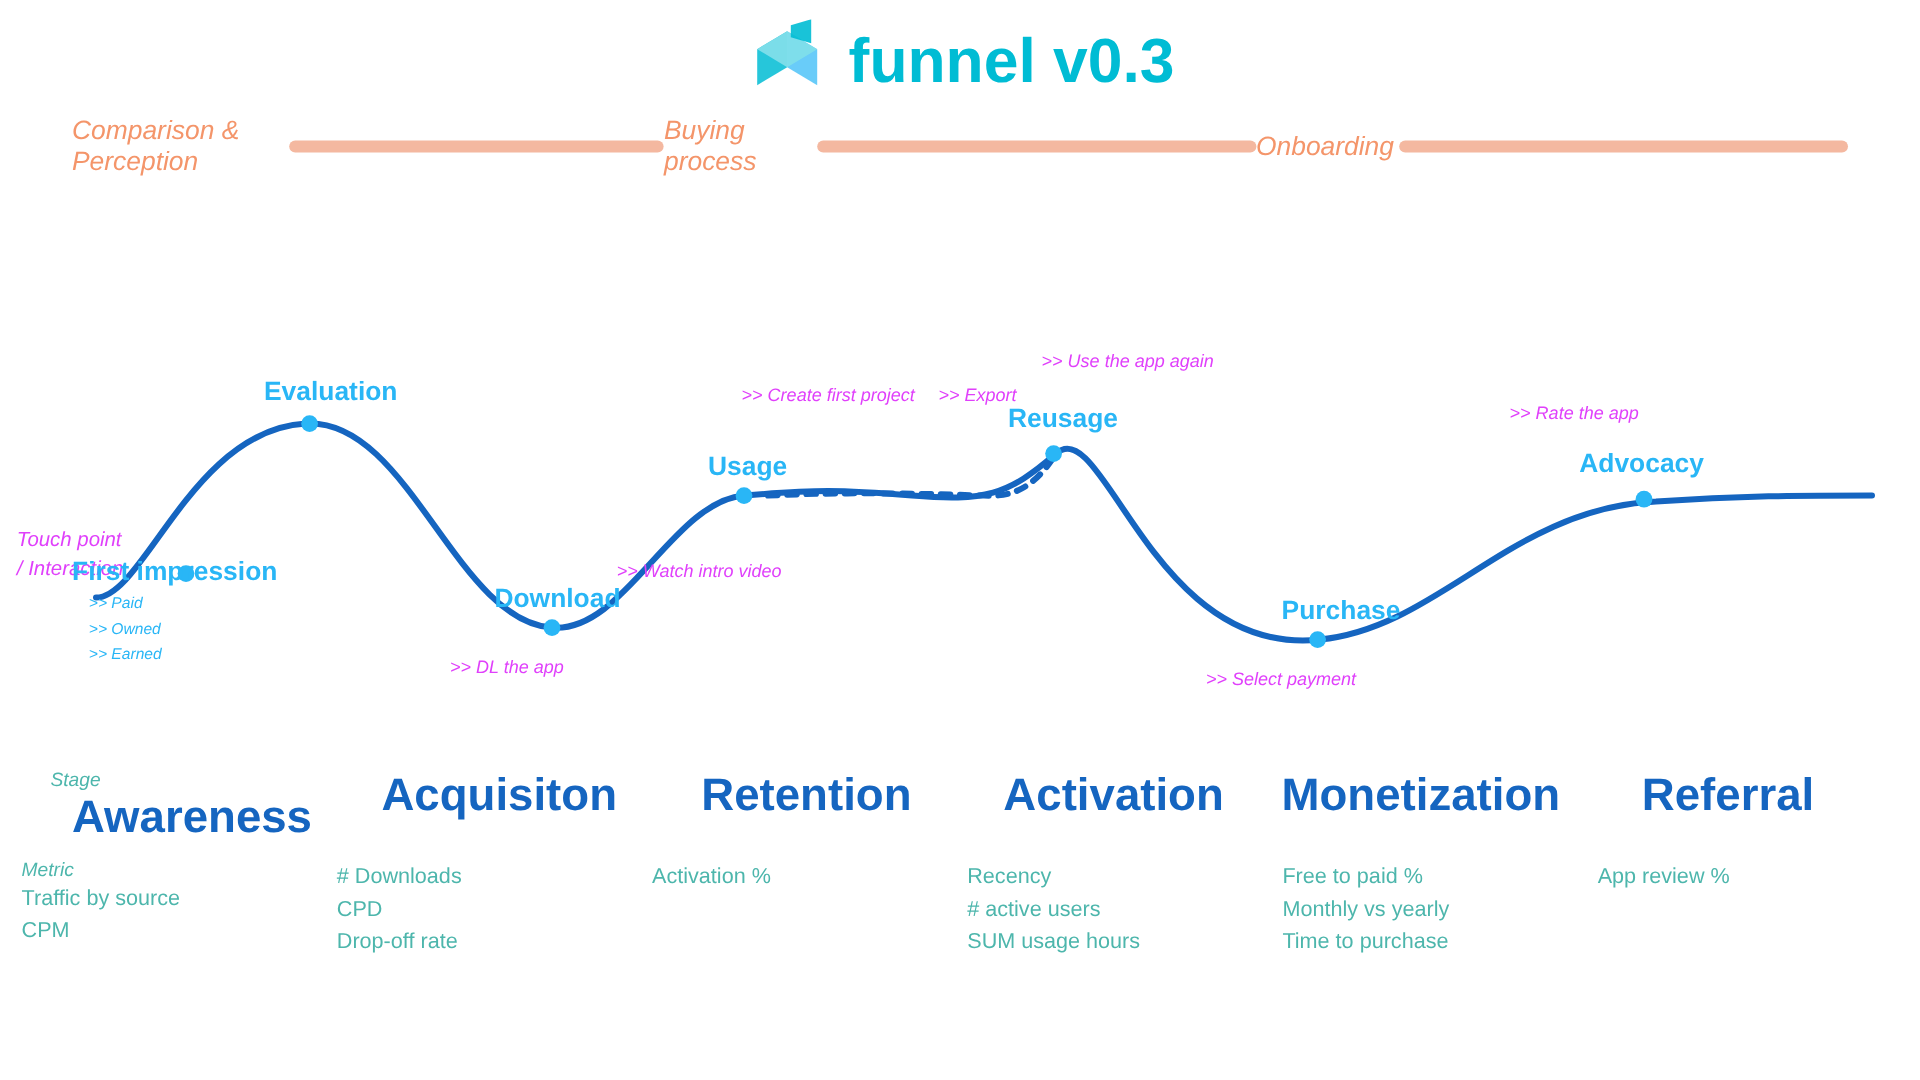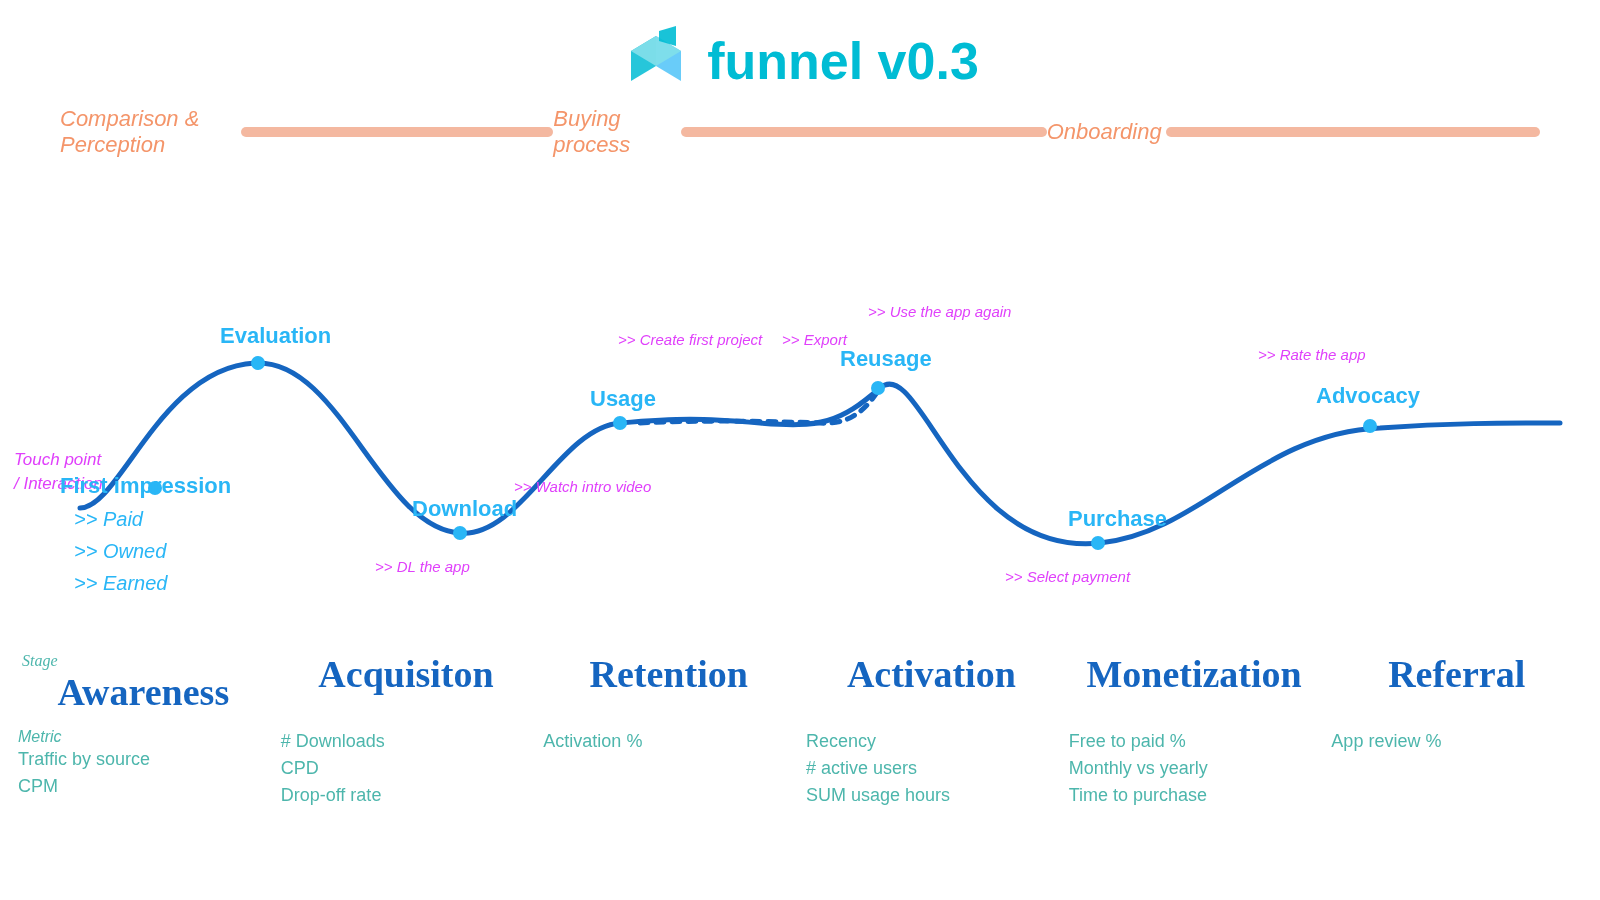--- a/index.html
+++ b/index.html
@@ -10,21 +10,21 @@
       height: 900px;
       overflow: hidden;
       position: relative;
     }
 
     
     .header {
       display: flex;
       align-items: center;
       justify-content: center;
-      padding: 26px 0 10px 0;
+      padding: 16px 0 10px 0;
       gap: 16px;
     }
     .logo-icon {
       width: 70px;
       height: 70px;
     }
     .app-title {
       font-size: 52px;
       font-weight: 900;
       color: #00bcd4;
@@ -61,25 +61,24 @@
     .diagram-area {
       position: relative;
       width: 1600px;
       height: 480px;
       margin-top: 10px;
     }
 
     
     .stage-row {
       display: flex;
-      justify-content: flex-start;
+      justify-content: center;
       align-items: flex-start;
-      padding: 0 12px;
+      padding: 0 32px;
       margin-top: 4px;
-      font-family: Liberation Serif, serif;
     }
     .stage-item {
       display: flex;
       flex-direction: column;
       align-items: center;
       flex: 1;
     }
     .stage-name {
       font-size: 38px;
       font-weight: 900;
@@ -133,21 +132,21 @@
       color: #29b6f6;
       font-style: normal;
     }
     .diagram-label.touch-point {
       font-size: 17px;
       color: #e040fb;
       font-style: italic;
       line-height: 1.4;
     }
     .diagram-label.sub-items {
-      font-size: 20px;
+      font-size: 13px;
       color: #29b6f6;
       line-height: 1.6;
     }
 
     svg.curve {
       position: absolute;
       top: 0; left: 0;
       width: 1600px;
       height: 480px;
       overflow: visible;

